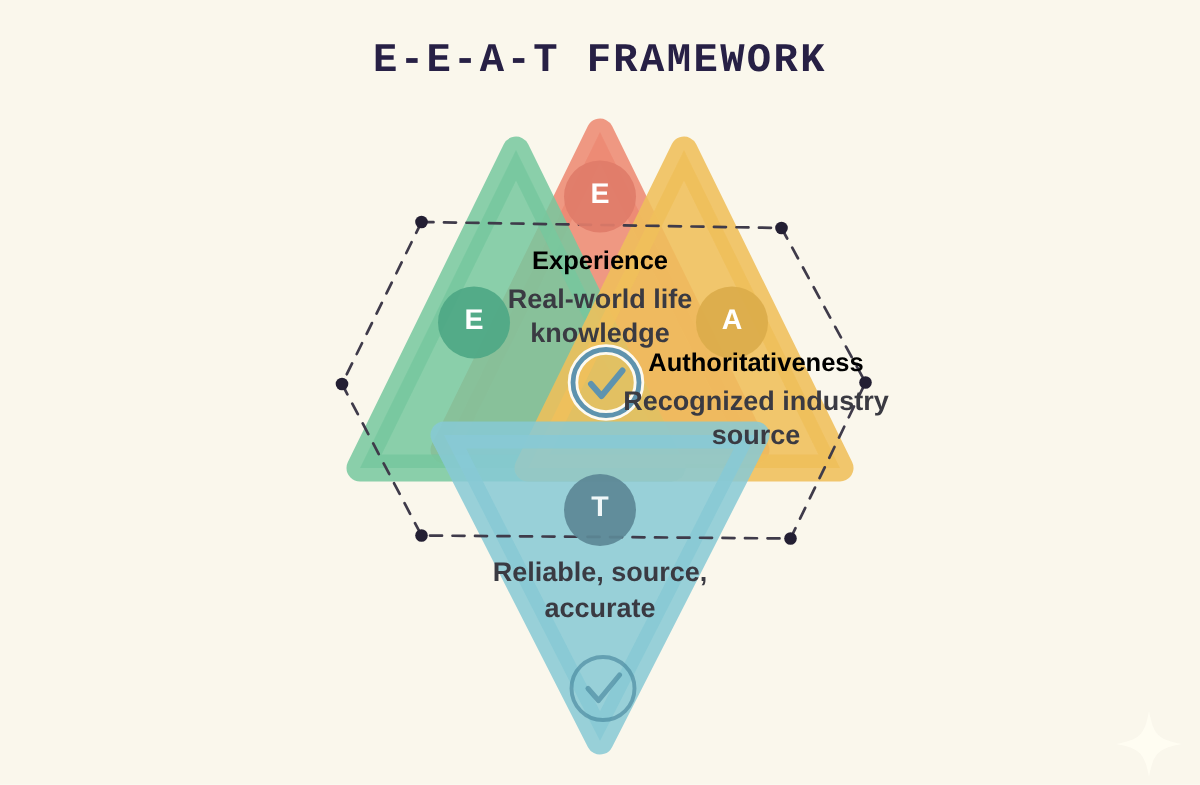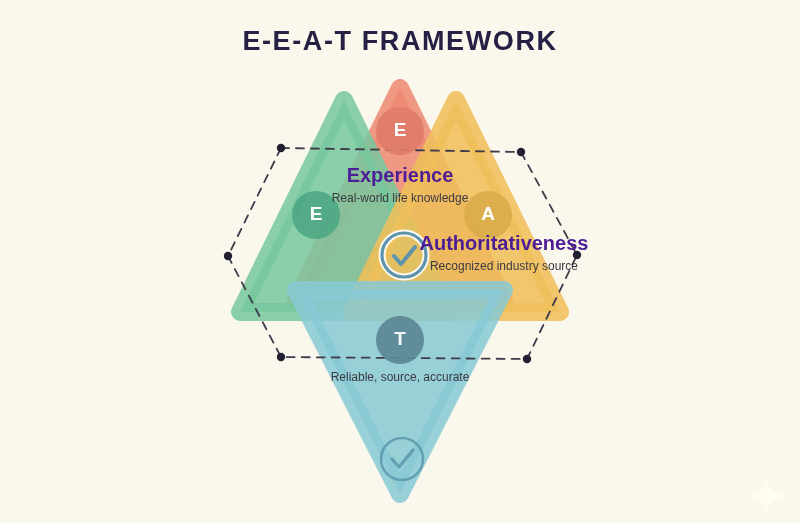--- a/index.html
+++ b/index.html
@@ -27,48 +27,48 @@
   #title {
     position: absolute;
     top: 26px;
     left: 0;
     width: 800px;
     text-align: center;
     font-size: 27px;
     font-weight: bold;
     letter-spacing: 1.6px;
     color: #272045;
-    font-family: Liberation Sans, sans-serif;
+    font-family: Liberation Mono, monospace;
   }
 
   
   #diagram {
     position: absolute;
     top: 0;
     left: 0;
     width: 800px;
     height: 523px;
   }
 
   
   .node-text {
     position: absolute;
     text-align: center;
     pointer-events: none;
   }
   .node-heading {
-    font-size: 20px;
+    font-size: 17px;
     font-weight: bold;
-    color: #4c1d95;
+    color: #000000;
     line-height: 1.15;
     white-space: nowrap;
   }
   .node-desc {
-    font-size: 12px;
-    font-weight: normal;
+    font-size: 18px;
+    font-weight: bold;
     color: #3a3a42;
     line-height: 1.32;
     margin-top: 4px;
   }
 
   
   #txt-experience      { left: 310px; top: 164px; width: 180px; }
   #txt-expertise       { left: 226px; top: 240px; width: 172px; }
   #txt-authorit        { left: 404px; top: 232px; width: 200px; }
   #txt-trust           { left: 296px; top: 366px; width: 208px; }

